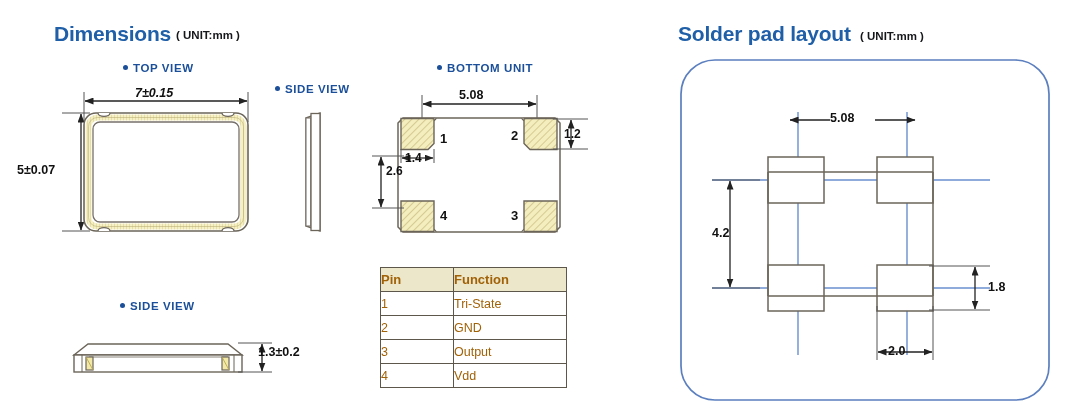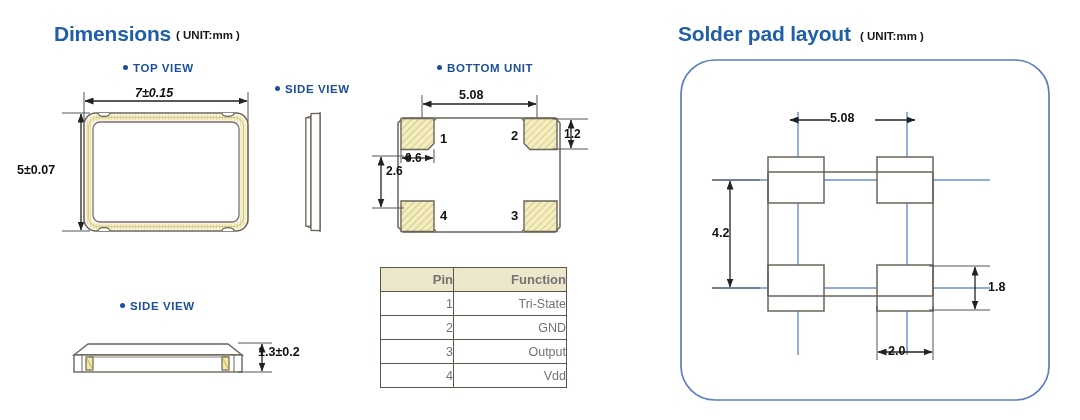--- a/index.html
+++ b/index.html
@@ -41,21 +41,21 @@
     position:absolute;color:#111;font-size:13px;font-weight:bold;
     white-space:nowrap;
   }
   
   .pin-table{
     position:absolute;border-collapse:collapse;
     background:#ffffff;
   }
   .pin-table th,.pin-table td{
     border:1.6px solid #5d564a;
-    text-align:right;color:#737373;
+    text-align:left;color:#a16207;
     font-size:12.5px;padding:0;height:23px;
     font-family:"Liberation Sans","DejaVu Sans",sans-serif;
   }
   .pin-table th{background:#ece7cb;font-weight:bold;font-size:13px;}
   .pin-table td{font-weight:normal;}
   .col-pin{width:72px;}
   .col-fn{width:112px;}
 </style>
 </head>
 <body>
@@ -233,21 +233,21 @@
 
     </g>
   </svg>
 
   <div class="dim" style="left:135px;top:86px;font-style:italic;">7±0.15</div>
   <div class="dim" style="left:17px;top:163px;">5±0.07</div>
   <div class="dim" style="left:258px;top:345px;">1.3±0.2</div>
 
   <div class="dim" style="left:459px;top:88px;">5.08</div>
   <div class="dim dim-sm" style="left:386px;top:164px;">2.6</div>
-  <div class="dim dim-sm" style="left:405px;top:151px;">0.6</div>
+  <div class="dim dim-sm" style="left:405px;top:151px;">1.4</div>
   <div class="dim dim-sm" style="left:564px;top:127px;">1.2</div>
 
   <div class="dim" style="left:830px;top:111px;">5.08</div>
   <div class="dim" style="left:712px;top:226px;">4.2</div>
   <div class="dim" style="left:988px;top:280px;">1.8</div>
   <div class="dim" style="left:888px;top:344px;">2.0</div>
 
   <div class="pinnum" style="left:440px;top:131px;">1</div>
   <div class="pinnum" style="left:511px;top:128px;">2</div>
   <div class="pinnum" style="left:511px;top:208px;">3</div>

